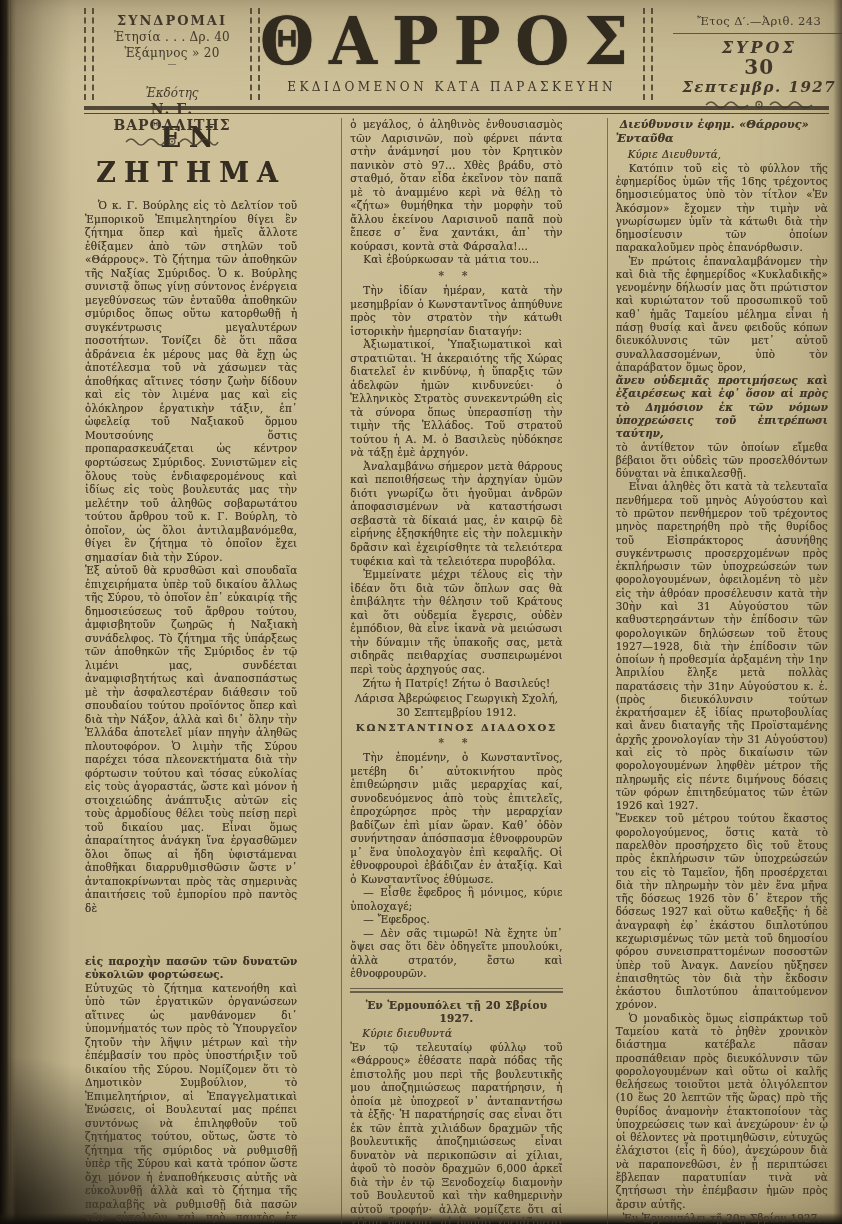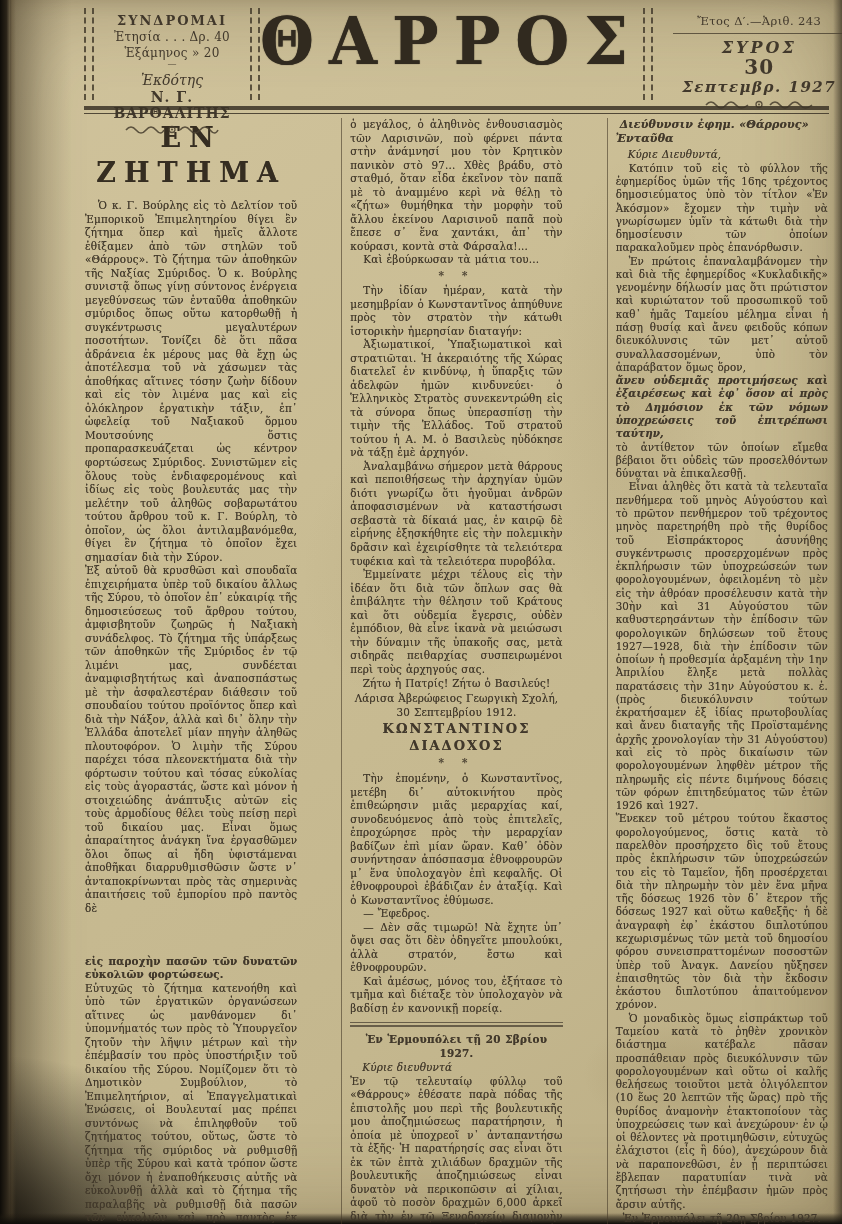--- a/index.html
+++ b/index.html
@@ -28,21 +28,21 @@
 
   
   .masthead{display:flex;align-items:stretch;height:96px;}
   .box{position:relative;padding:3px 12px;text-align:center;}
   .zig{position:absolute;top:0;bottom:4px;width:6px;border-left:2px dashed #473e2e;border-right:2px dashed #473e2e;opacity:.85;}
   .zig.zl{left:0;} .zig.zr{right:0;}
   .sub-box{width:152px;flex:none;}
   .sub-title{font-size:13px;font-weight:bold;letter-spacing:2px;margin-top:2px;}
   .sub-line{font-size:12px;margin-top:2px;letter-spacing:.3px;}
   .sub-sep{font-size:9px;line-height:8px;opacity:.8;}
-  .sub-pub-label{font-size:14px;font-style:italic;margin-top:4px;}
+  .sub-pub-label{font-size:12px;font-style:italic;margin-top:18px;}
   .sub-pub{font-size:14px;font-weight:bold;letter-spacing:1px;margin-top:1px;}
   .mast-center{flex:1;display:flex;flex-direction:column;align-items:center;justify-content:flex-start;padding-top:2px;}
   .paper-title{font-size:62px;line-height:64px;font-weight:bold;letter-spacing:15px;color:#312a1f;
     text-shadow:0 0 1px rgba(49,42,31,.9);transform:scaleY(1.04);}
   .paper-subtitle{font-size:12px;letter-spacing:3.5px;margin-top:6px;color:#3c342a;}
   .issue-box{width:208px;flex:none;}
   .issue-line{font-size:11.5px;letter-spacing:.4px;margin-top:3px;}
   .issue-rule{height:0;border-top:1px solid #473e2e;margin:5px 18px 4px;opacity:.8;}
   .issue-city{font-size:16px;font-weight:bold;font-style:italic;letter-spacing:3px;}
   .issue-day{font-size:20px;line-height:21px;font-weight:bold;letter-spacing:1px;}
@@ -61,21 +61,21 @@
   .headline1{font-size:27px;font-weight:bold;letter-spacing:8px;text-align:center;margin:2px 0 9px;color:#352d21;}
   .headline2{font-size:15.5px;font-weight:bold;letter-spacing:1.5px;text-align:center;line-height:1.25;
     margin:12px 0 8px;padding-bottom:5px;border-bottom:4px double #3c3427;color:#352d21;}
   .headline2 .h2b{display:block;}
   .tp{margin:0;text-indent:13px;}
   .noind{text-indent:0;}
   .tb{font-weight:bold;margin-top:39px;}
   .tbi{margin:0;font-weight:bold;font-style:italic;}
   .tc{margin:1px 0;text-align:center;text-indent:0;}
   .tbold{font-weight:bold;}
-  .tcaps{letter-spacing:2px;font-size:13px;}
+  .tcaps{letter-spacing:2px;font-size:10px;}
   .tast{margin:2px 0;text-align:center;text-indent:0;letter-spacing:7px;font-weight:bold;opacity:.85;}
   .trule{height:2px;border-top:1px solid #4a4132;border-bottom:2px solid #4a4132;margin:7px 0 6px;opacity:.75;}
   .tdate{margin:1px 0;text-align:center;text-indent:0;font-weight:bold;letter-spacing:.3px;}
   .tsalut{margin:0;font-style:italic;text-indent:12px;text-align:left;}
   .theadsm{margin:0 0 2px;font-weight:bold;font-style:italic;font-size:11px;text-align:left;text-indent:4px;}
   .tad{margin:2px 0 0;font-weight:bold;font-style:italic;font-size:11.4px;}
 </style>
 </head>
 <body>
 
@@ -97,20 +97,21 @@
         <div class="sub-pub">Ν. Γ. ΒΑΡΘΑΛΙΤΗΣ</div>
         <svg class="orn" width="96" height="12" viewBox="0 0 96 12">
           <path d="M2,7 Q7,1 12,7 T22,7 T32,7 T40,7 M56,7 Q61,1 66,7 T76,7 T86,7 T94,7" fill="none" stroke="#473e2e" stroke-width="1.6"></path>
           <circle cx="48" cy="6.5" r="3" fill="none" stroke="#473e2e" stroke-width="1.3"></circle>
           <circle cx="48" cy="6.5" r="1" fill="#473e2e"></circle>
         </svg>
       </div>
 
       <div class="mast-center">
         <div class="paper-title">ΘΑΡΡΟΣ</div>
+        <div class="paper-subtitle">ΕΚΔΙΔΟΜΕΝΟΝ ΚΑΤΑ ΠΑΡΑΣΚΕΥΗΝ</div>
       </div>
 
       <div class="box issue-box">
         <div class="zig zl"></div>
 
         <div class="issue-line">Ἔτος Δ′.—Ἀριθ. 243</div>
         <div class="issue-rule"></div>
         <div class="issue-city">ΣΥΡΟΣ</div>
         <div class="issue-day">30</div>
         <div class="issue-date">Σεπτεμβρ. 1927</div>
@@ -146,23 +147,23 @@
             <p class="tp">Τὴν ἰδίαν ἡμέραν, κατὰ τὴν μεσημβρίαν ὁ Κωνσταντῖνος ἀπηύθυνε πρὸς τὸν στρατὸν τὴν κάτωθι ἱστορικὴν ἡμερησίαν διαταγήν:</p>
             <p class="tp">Ἀξιωματικοί, Ὑπαξιωματικοὶ καὶ στρατιῶται. Ἡ ἀκεραιότης τῆς Χώρας διατελεῖ ἐν κινδύνῳ, ἡ ὕπαρξις τῶν ἀδελφῶν ἡμῶν κινδυνεύει· ὁ Ἑλληνικὸς Στρατὸς συνεκεντρώθη εἰς τὰ σύνορα ὅπως ὑπερασπίσῃ τὴν τιμὴν τῆς Ἑλλάδος. Τοῦ στρατοῦ τούτου ἡ Α. Μ. ὁ Βασιλεὺς ηὐδόκησε νὰ τάξῃ ἐμὲ ἀρχηγόν.</p>
             <p class="tp">Ἀναλαμβάνω σήμερον μετὰ θάρρους καὶ πεποιθήσεως τὴν ἀρχηγίαν ὑμῶν διότι γνωρίζω ὅτι ἡγοῦμαι ἀνδρῶν ἀποφασισμένων νὰ καταστήσωσι σεβαστὰ τὰ δίκαιά μας, ἐν καιρῷ δὲ εἰρήνης ἐξησκήθητε εἰς τὴν πολεμικὴν δρᾶσιν καὶ ἐχειρίσθητε τὰ τελειότερα τυφέκια καὶ τὰ τελειότερα πυροβόλα.</p>
             <p class="tp">Ἐμμείνατε μέχρι τέλους εἰς τὴν ἰδέαν ὅτι διὰ τῶν ὅπλων σας θὰ ἐπιβάλητε τὴν θέλησιν τοῦ Κράτους καὶ ὅτι οὐδεμία ἔγερσις, οὐδὲν ἐμπόδιον, θὰ εἶνε ἱκανὰ νὰ μειώσωσι τὴν δύναμιν τῆς ὑπακοῆς σας, μετὰ σιδηρᾶς πειθαρχίας συσπειρωμένοι περὶ τοὺς ἀρχηγούς σας.</p>
             <p class="tc">Ζήτω ἡ Πατρίς! Ζήτω ὁ Βασιλεύς!</p>
             <p class="tc">Λάρισα Ἀβερώφειος Γεωργικὴ Σχολή,</p>
             <p class="tc">30 Σεπτεμβρίου 1912.</p>
             <p class="tc tbold tcaps">ΚΩΝΣΤΑΝΤΙΝΟΣ ΔΙΑΔΟΧΟΣ</p>
             <p class="tast">* *</p>
             <p class="tp">Τὴν ἐπομένην, ὁ Κωνσταντῖνος, μετέβη δι᾽ αὐτοκινήτου πρὸς ἐπιθεώρησιν μιᾶς μεραρχίας καί, συνοδευόμενος ἀπὸ τοὺς ἐπιτελεῖς, ἐπροχώρησε πρὸς τὴν μεραρχίαν βαδίζων ἐπὶ μίαν ὥραν. Καθ᾽ ὁδὸν συνήντησαν ἀπόσπασμα ἐθνοφρουρῶν μ᾽ ἕνα ὑπολοχαγὸν ἐπὶ κεφαλῆς. Οἱ ἐθνοφρουροὶ ἐβάδιζαν ἐν ἀταξίᾳ. Καὶ ὁ Κωνσταντῖνος ἐθύμωσε.</p>
+            <p class="tp">— Εἶσθε ἔφεδρος ἢ μόνιμος, κύριε ὑπολοχαγέ;</p>
             <p class="tp">— Ἔφεδρος.</p>
             <p class="tp">— Δὲν σᾶς τιμωρῶ! Νὰ ἔχητε ὑπ᾽ ὄψει σας ὅτι δὲν ὁδηγεῖτε μπουλούκι, ἀλλὰ στρατόν, ἔστω καὶ ἐθνοφρουρῶν.</p>
-            <p class="tp">Καὶ ἀμέσως, μόνος του, ἐξήτασε τὸ τμῆμα καὶ διέταξε τὸν ὑπολοχαγὸν νὰ βαδίσῃ ἐν κανονικῇ πορείᾳ.</p>
             <div class="trule"></div>
             <p class="tdate">Ἐν Ἑρμουπόλει τῇ 20 Σβρίου 1927.</p>
             <p class="tsalut">Κύριε διευθυντά</p>
             <p class="tp noind">Ἐν τῷ τελευταίῳ φύλλῳ τοῦ «Θάρρους» ἐθέσατε παρὰ πόδας τῆς ἐπιστολῆς μου περὶ τῆς βουλευτικῆς μου ἀποζημιώσεως παρατήρησιν, ἡ ὁποία μὲ ὑποχρεοῖ ν᾽ ἀνταπαντήσω τὰ ἑξῆς· Ἡ παρατήρησίς σας εἶναι ὅτι ἐκ τῶν ἑπτὰ χιλιάδων δραχμῶν τῆς βουλευτικῆς ἀποζημιώσεως εἶναι δυνατὸν νὰ περικοπῶσιν αἱ χίλιαι, ἀφοῦ τὸ ποσὸν δραχμῶν 6,000 ἀρκεῖ διὰ τὴν ἐν τῷ Ξενοδοχείῳ διαμονὴν τοῦ Βουλευτοῦ καὶ τὴν καθημερινὴν αὐτοῦ τροφήν· ἀλλὰ νομίζετε ὅτι αἱ χίλιαι δραχμαί, αἱ ὁποῖαι χρειάζονται διὰ τὰς ἀνάγκας τῆς ἐνδυμασίας του καὶ τοῦ περιπάτου του, δὲν πρέπει νὰ λογίζωνται εἰς τὴν ἀποζημίωσιν, ἀλλὰ νὰ δίδωνται ἐκ τῆς ἰδίας περιουσίας τοῦ Βουλευτοῦ; Καὶ θέλετε νὰ ζημιῶται ὁ βουλευτὴς τὰς ἀναγκαιοτάτας καὶ ἀναποφεύκτους δαπάνας τῶν χιλίων δραχμῶν κατὰ μῆνα;</p>
           </div>
       </section>
       <section class="col c3">
         <div>
             <p class="theadsm">Διεύθυνσιν ἐφημ. «Θάρρους» Ἐνταῦθα</p>
             <p class="tsalut">Κύριε Διευθυντά,</p>

